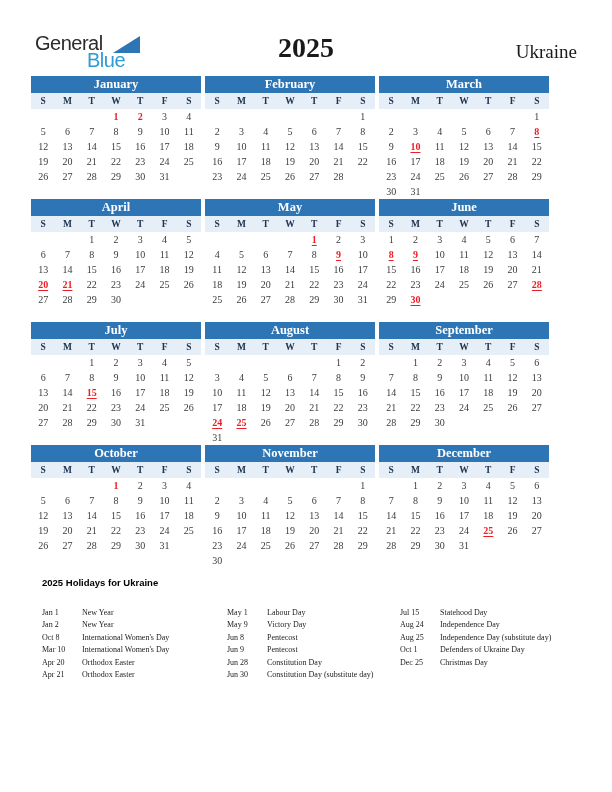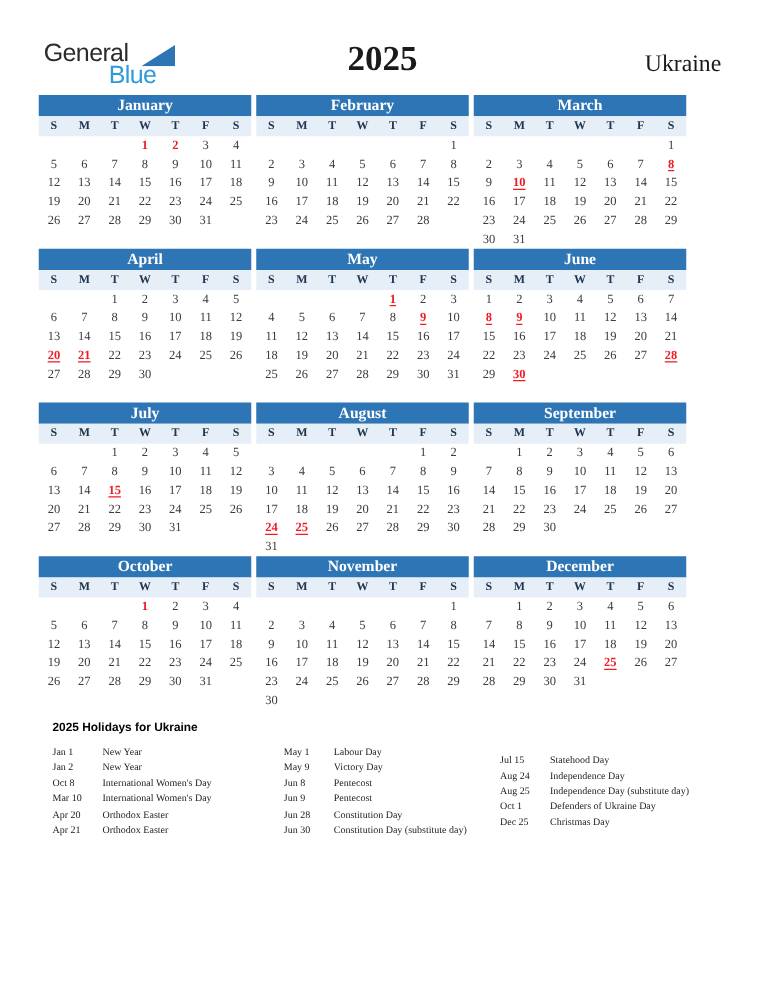--- a/index.html
+++ b/index.html
@@ -36,22 +36,22 @@
         color:var(--weekday-text); }
   .week-row { display:grid; grid-template-columns:repeat(7,1fr); height:15px; }
   .day { text-align:center; line-height:15px; font-size:10px; color:var(--date-text); }
   .day.red { color:var(--holiday-red); font-weight:bold; }
   .day.ul { text-decoration:underline; text-underline-offset:1.5px;
             text-decoration-thickness:1px; }
 
   
   #holidays { position:absolute; left:42px; top:577px; width:540px; }
   .holidays-title { font-family:"Liberation Sans", sans-serif; font-size:9.5px;
-                    font-weight:bold; color:#000; margin-bottom:8px; }
-  .holiday-cols { display:flex; align-items:center;font-family:Liberation Serif, serif; }
+                    font-weight:bold; color:#000; margin-bottom:19px; }
+  .holiday-cols { display:flex; align-items:flex-start;font-family:Liberation Serif, serif; }
   .hcol { font-size:8px; color:#222; }
   .hcol0 { width:185px; }
   .hcol1 { width:173px; }
   .hcol2 { width:160px; }
   .hentry { line-height:12.4px; }
   .hdate { display:inline-block; width:40px; vertical-align:top; }
 </style>
 </head>
 <body>
 

